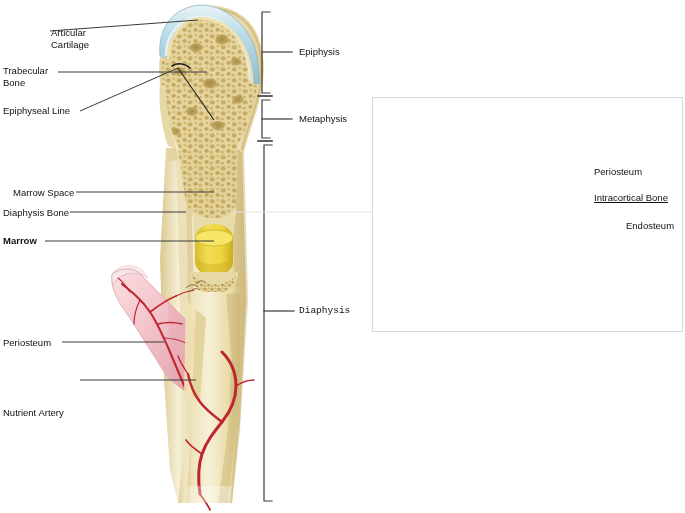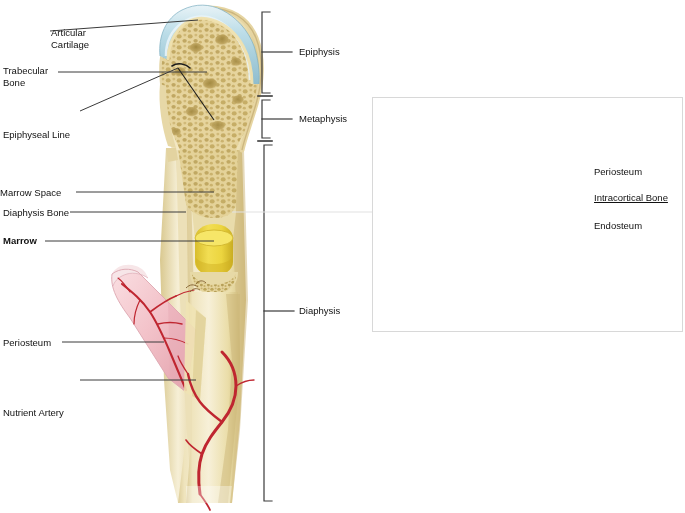--- a/index.html
+++ b/index.html
@@ -352,28 +352,28 @@
     <line x1="455" y1="226" x2="590" y2="226"></line>
   </g>
 </svg>
 
 <div id="inset-box"></div>
 
 <div class="lbl" style="left:3px;  top:27px;margin-left:48px;">Articular
 Cartilage</div>
 <div class="lbl" style="left:3px;  top:65px;">Trabecular
 Bone</div>
-<div class="lbl" style="left:3px;  top:105px;margin-top:24px;">Epiphyseal Line</div>
-<div class="lbl" style="left:0;  top:187px;">Marrow Space</div>
+<div class="lbl" style="left:3px;  top:105px;">Epiphyseal Line</div>
+<div class="lbl" style="left:13px;  top:187px;">Marrow Space</div>
 <div class="lbl" style="left:3px;  top:207px;">Diaphysis Bone</div>
 <div class="lbl" style="left:3px;  top:235px;font-weight:bold;">Marrow</div>
 <div class="lbl" style="left:3px;  top:337px;">Periosteum</div>
 <div class="lbl" style="left:3px;  top:375px;margin-top:32px;">Nutrient Artery</div>
 
 <div class="lbl" style="left:299px; top:46px;">Epiphysis</div>
 <div class="lbl" style="left:299px; top:113px;">Metaphysis</div>
-<div class="lbl" style="left:299px; top:305px;">Diaphysis</div>
+<div class="lbl" style="left:299px; top:305px;font-family:Liberation Mono, monospace;">Diaphysis</div>
 
 <div class="lbl" style="left:594px; top:166px;">Periosteum</div>
 <div class="lbl" style="left:594px; top:192px;text-decoration:underline;">Intracortical Bone</div>
-<div class="lbl" style="left:594px; top:220px;">Endosteum</div>
+<div class="lbl" style="left:626px; top:220px;">Endosteum</div>
 
 </div>
 
 </body></html>

